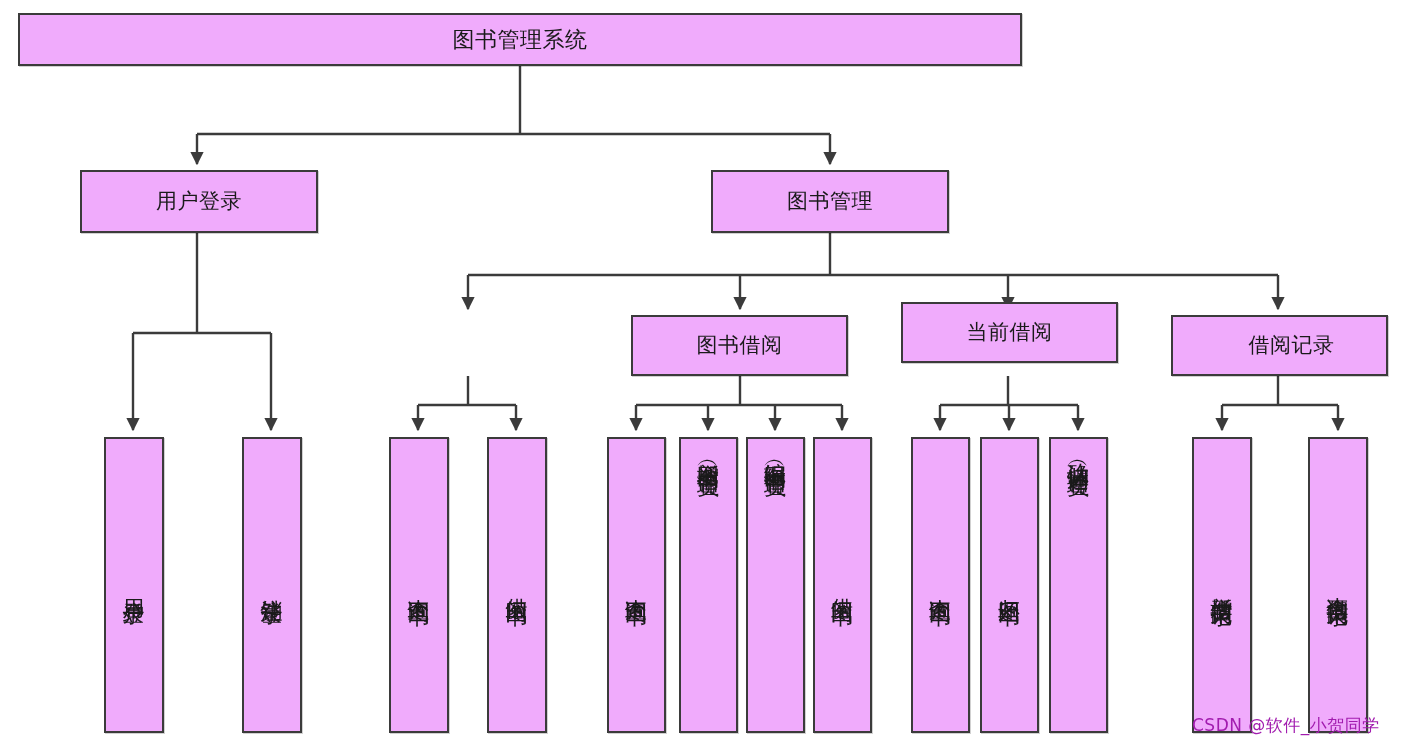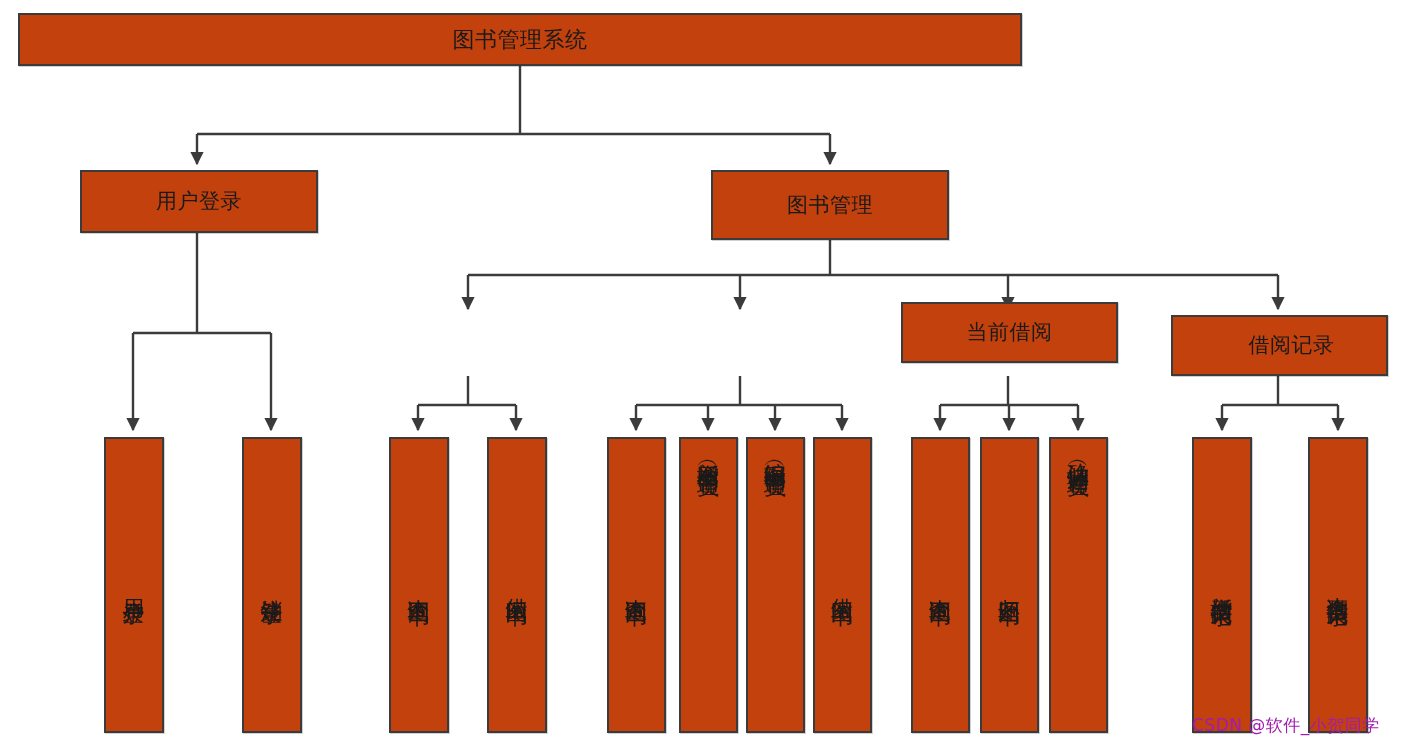--- a/index.html
+++ b/index.html
@@ -23,21 +23,21 @@
     left: 0;
     top: 0;
     width: 1405px;
     height: 747px;
     pointer-events: none;
   }
   .node {
     position: absolute;
     box-sizing: border-box;
     border: 2px solid #3b3b3b;
-    background: #c2410c;
+    background: #f0abfc;
     display: flex;
     align-items: center;
     justify-content: center;
     color: #1a1a1a;
     box-shadow: 1px 1px 0 rgba(0,0,0,0.18);
   }
   .node .label {
     display: block;
     text-align: center;
     line-height: 1.18;
@@ -132,24 +132,27 @@
     </g>
   </svg>
 
   <div class="node root horiz" style="left:18px; top:13px; width:1004px; height:53px;">
     <span class="label">图书管理系统</span>
   </div>
 
   <div class="node horiz" style="left:80px; top:170px; width:238px; height:63px;">
     <span class="label">用户登录</span>
   </div>
-  <div class="node horiz" style="left:711px; top:170px; width:238px; height:70px;">
+  <div class="node horiz" style="left:711px; top:170px; width:238px; height:63px;">
     <span class="label">图书管理</span>
   </div>
 
+  <div class="node horiz" style="left:631px; top:315px; width:217px; height:61px;">
+    <span class="label">图书借阅</span>
+  </div>
   <div class="node horiz" style="left:901px; top:302px; width:217px; height:61px;">
     <span class="label">当前借阅</span>
   </div>
   <div class="node horiz" style="left:1171px; top:315px; width:217px; height:61px;padding-left:24px;">
     <span class="label">借阅记录</span>
   </div>
 
   <div class="node vert pad-mid" style="left:104px; top:437px; width:60px; height:296px;">
     <span class="label">用户登录</span>
   </div>

